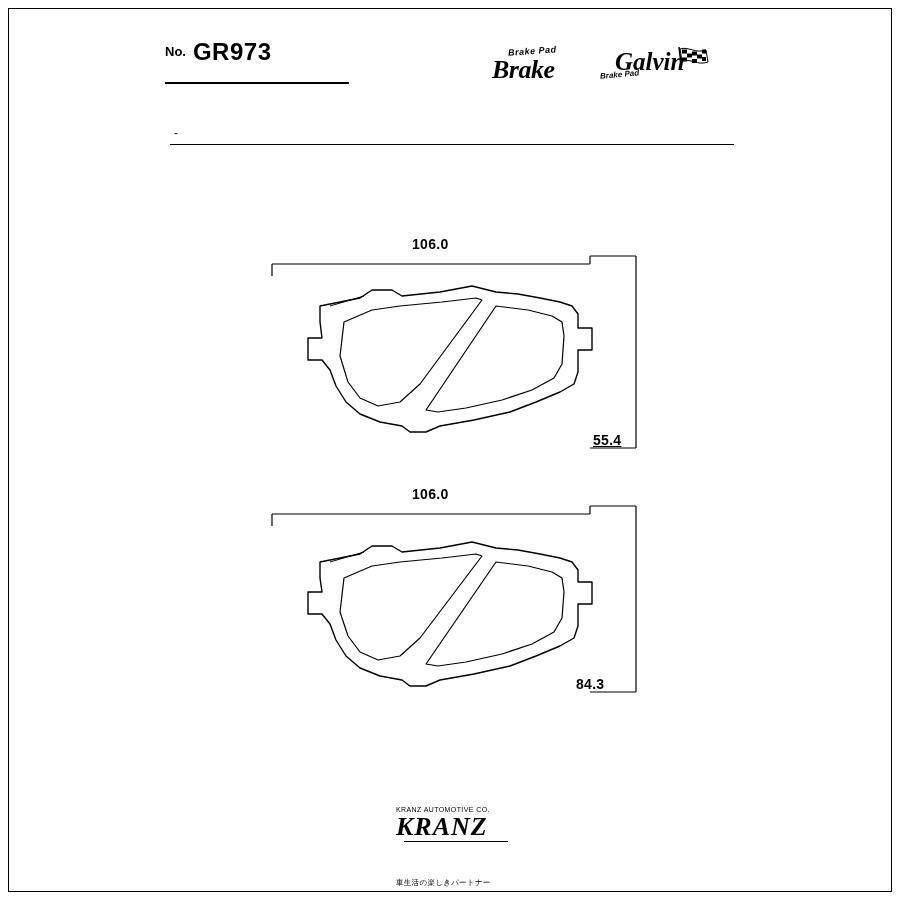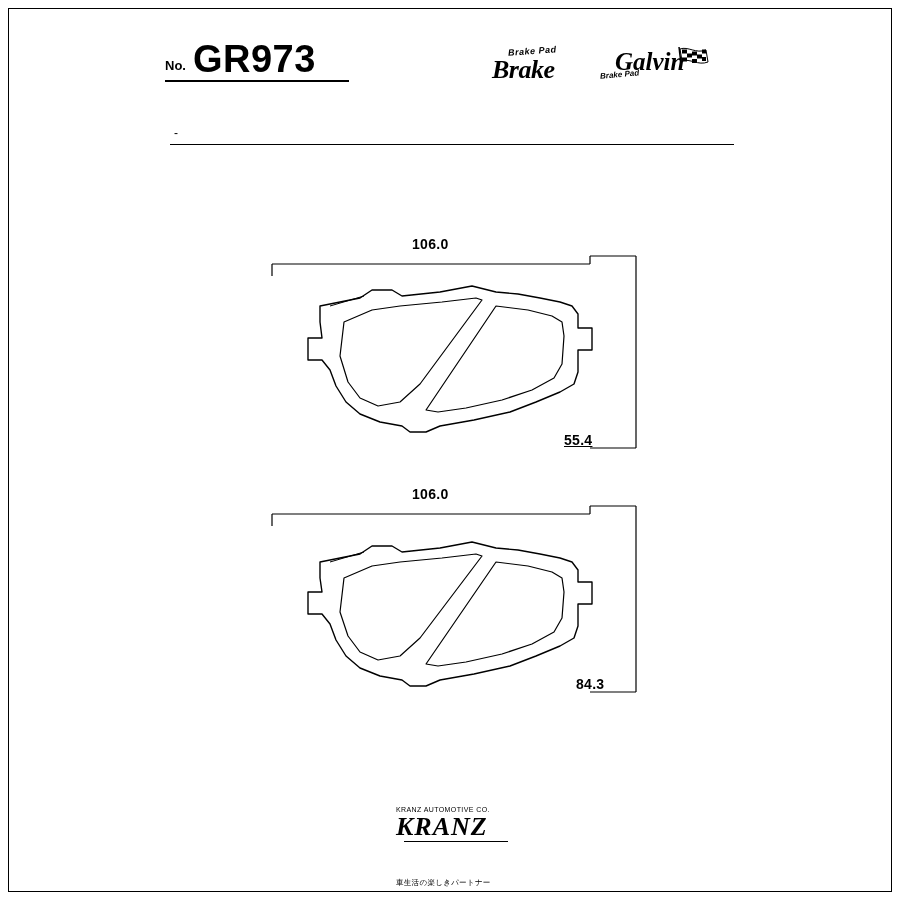--- a/index.html
+++ b/index.html
@@ -32,33 +32,33 @@
   }
 
   
   .part-no-block {
     position: absolute;
     left: 165px;
     top: 40px;
     display: flex;
     align-items: flex-end;
     border-bottom: 2px solid #000;
-    padding-bottom: 2px;
+    padding-bottom: 18px;
     width: 184px;
     box-sizing: border-box;
   }
   .part-no-prefix {
     font-size: 13px;
     font-weight: bold;
     letter-spacing: 0px;
     padding-bottom: 5px;
     padding-right: 7px;
   }
   .part-no-value {
-    font-size: 38px;
+    font-size: 24px;
     font-weight: bold;
     letter-spacing: 0.5px;
     line-height: 1;
   }
 
   .sub-line {
     position: absolute;
     left: 170px;
     top: 144px;
     width: 564px;
@@ -302,21 +302,21 @@
                  L178,176
                  L166,174
                  Z"></path>
       </g>
 
       <g fill="none" stroke="#000" stroke-width="1">
         <path d="M70,70 L104,60"></path>
       </g>
     </svg>
     <div class="dim-label" style="left:152px; top:0px;">106.0</div>
-    <div class="dim-label" style="left:304px; top:196px;text-decoration:underline;">55.4</div>
+    <div class="dim-label" style="left:333px; top:196px;text-decoration:underline;">55.4</div>
   </div>
 
   <div class="pad-fig" style="left:260px; top:486px; width:400px; height:240px;">
     <svg width="400" height="240" viewBox="0 0 400 240">
       <g stroke="#000" stroke-width="1.2" fill="none">
         <path d="M12,28 L12,40"></path>
         <path d="M12,28 L330,28"></path>
         <path d="M330,28 L330,20"></path>
         <path d="M330,20 L376,20"></path>
         <path d="M376,20 L376,62"></path>

